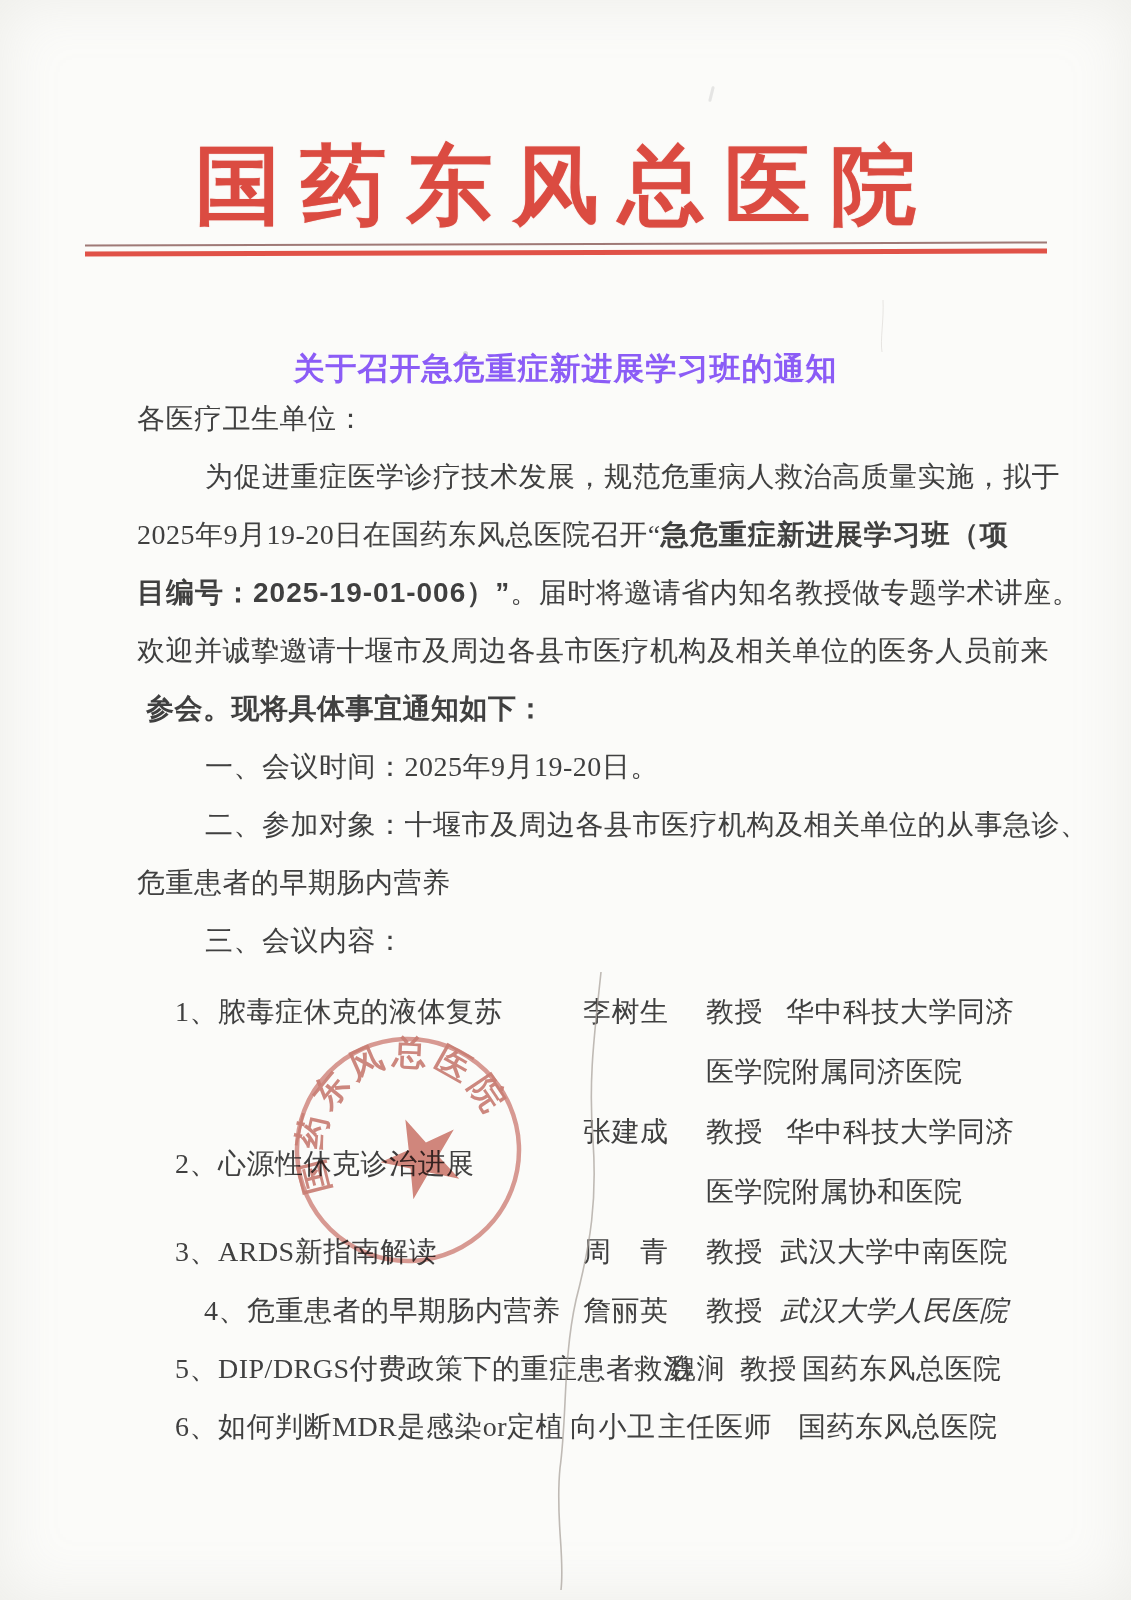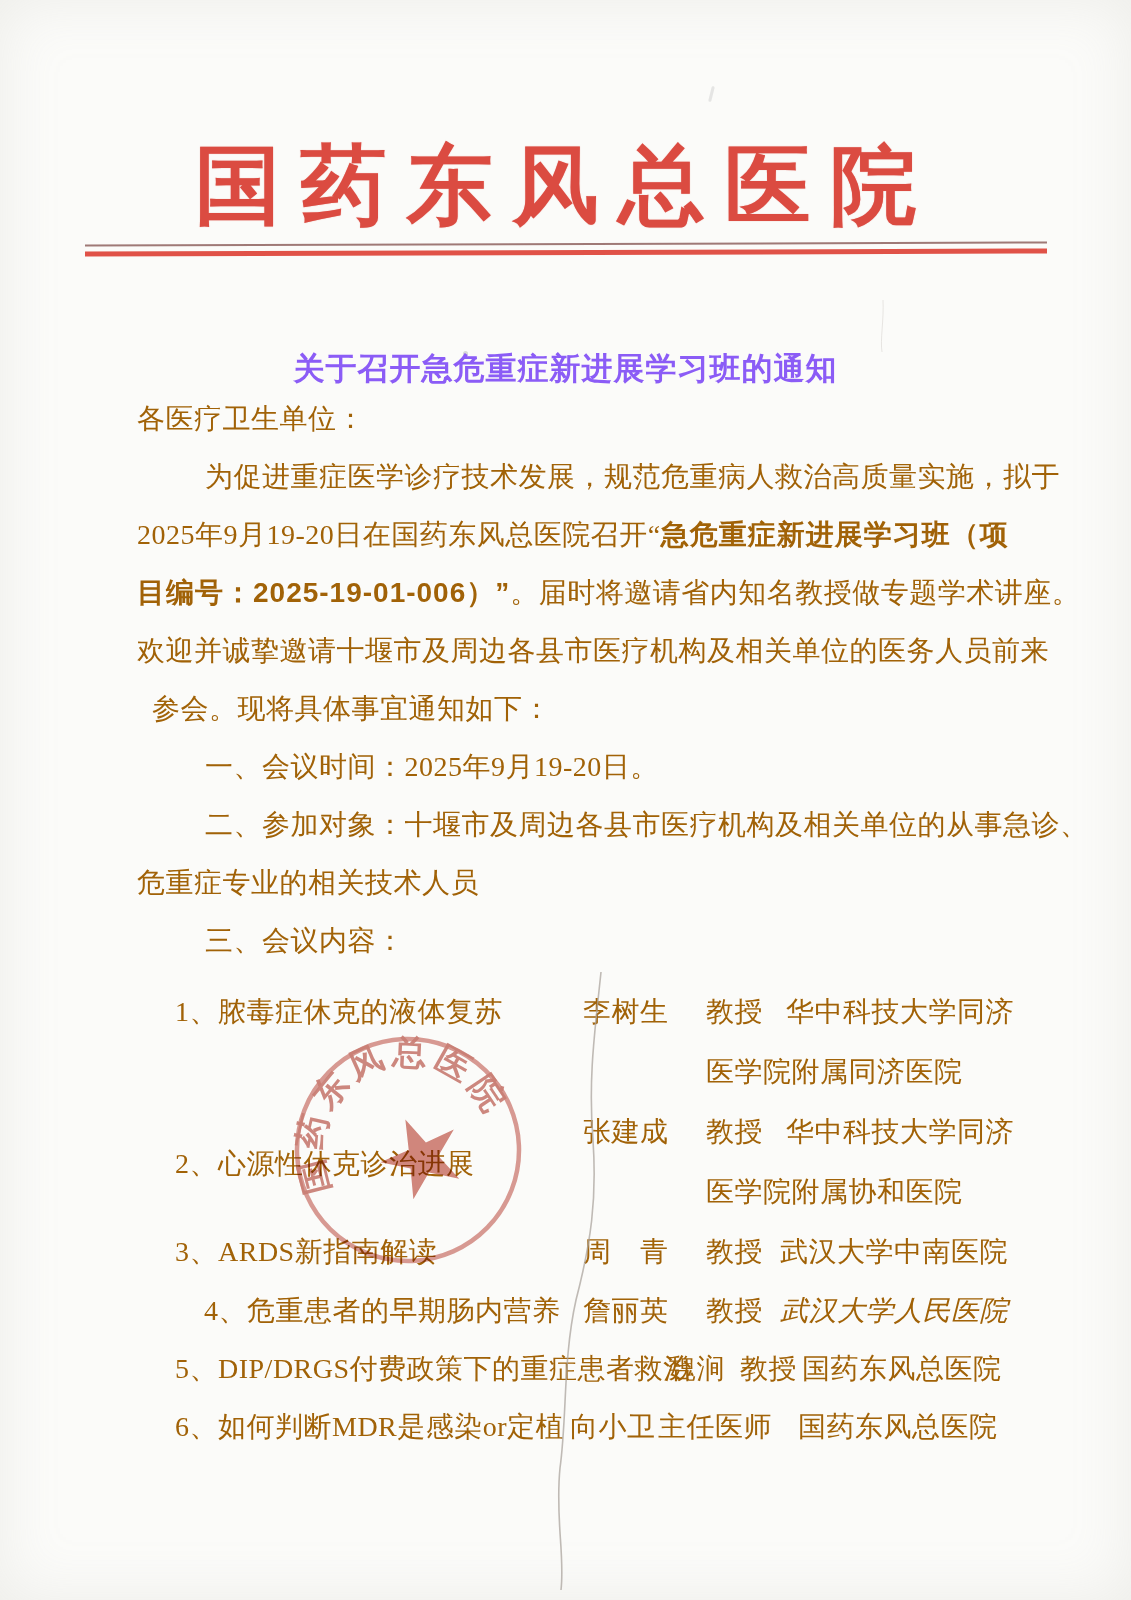--- a/index.html
+++ b/index.html
@@ -23,21 +23,21 @@
   .rule-thick{top:250px;height:5px;background:#e05248;}
   
   .doc-title{
     position:absolute;top:348px;left:0;width:100%;text-align:center;
     font-family:"Liberation Sans","DejaVu Sans",sans-serif;
     font-size:31px;font-weight:bold;color:#8b5cf6;letter-spacing:1px;
   }
   
   .line{
     position:absolute;font-size:28px;line-height:34px;white-space:nowrap;
-    color:#a16207;letter-spacing:.5px;
+    color:#404040;letter-spacing:.5px;
   }
   .line b{
     font-family:"Liberation Sans","DejaVu Sans",sans-serif;
     font-weight:bold;letter-spacing:1px;
   }
   .cell{position:absolute;white-space:nowrap;}
   
   .seal{
     position:absolute;left:288px;top:1030px;width:240px;height:240px;
     transform:rotate(-24deg);mix-blend-mode:multiply;opacity:.85;
@@ -62,25 +62,25 @@
 
 <div class="line" style="left:137px;top:402px;">各医疗卫生单位：</div>
 
 <div class="line" style="left:205px;top:460px;">为促进重症医学诊疗技术发展，规范危重病人救治高质量实施，拟于</div>
 
 <div class="line" style="left:137px;top:518px;"><span>2025年9月19-20日在国药东风总医院召开“</span><b>急危重症新进展学习班（项</b></div>
 
 <div class="line" style="left:137px;top:576px;"><b>目编号：2025-19-01-006）”</b><span>。届时将邀请省内知名教授做专题学术讲座。</span></div>
 
 <div class="line" style="left:137px;top:634px;">欢迎并诚挚邀请十堰市及周边各县市医疗机构及相关单位的医务人员前来</div>
-<div class="line" style="left:152px;top:692px;">参会。现将具体事宜通知如下：</div>
+<div class="line" style="left:146px;top:692px;font-weight:bold;">参会。现将具体事宜通知如下：</div>
 
 <div class="line" style="left:205px;top:750px;">一、会议时间：2025年9月19-20日。</div>
 <div class="line" style="left:205px;top:808px;">二、参加对象：十堰市及周边各县市医疗机构及相关单位的从事急诊、</div>
-<div class="line" style="left:137px;top:866px;">危重症专业的相关技术人员</div>
+<div class="line" style="left:137px;top:866px;">危重患者的早期肠内营养</div>
 <div class="line" style="left:205px;top:924px;">三、会议内容：</div>
 
 <div>
   <div class="line cell" style="left:175px;top:995px;">1、脓毒症休克的液体复苏</div>
   <div class="line cell" style="left:583px;top:995px;">李树生</div>
   <div class="line cell" style="left:706px;top:995px;">教授</div>
   <div class="line cell" style="left:786px;top:995px;">华中科技大学同济</div>
   <div class="line cell" style="left:706px;top:1055px;">医学院附属同济医院</div>
 </div>
 

